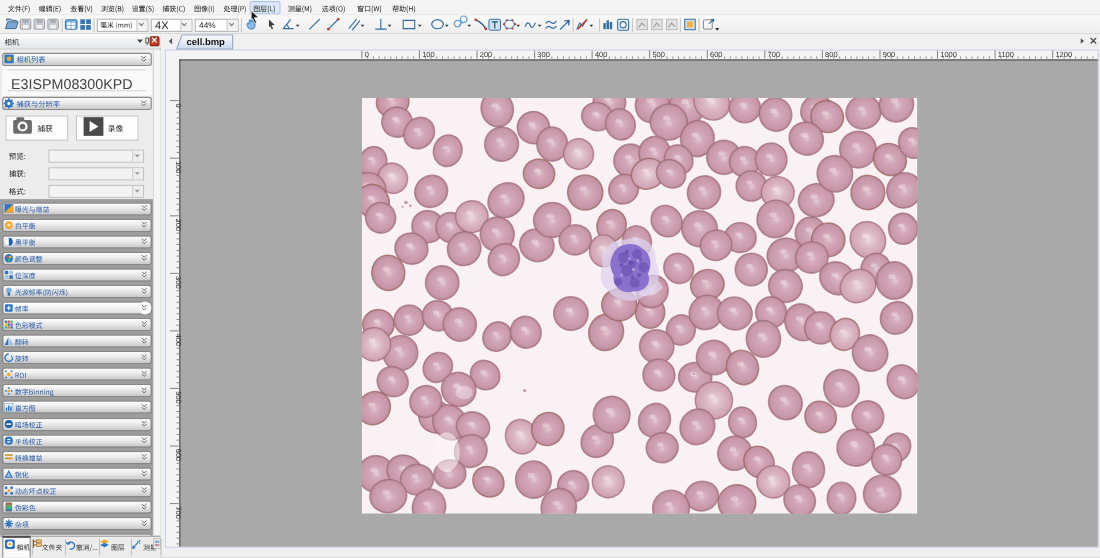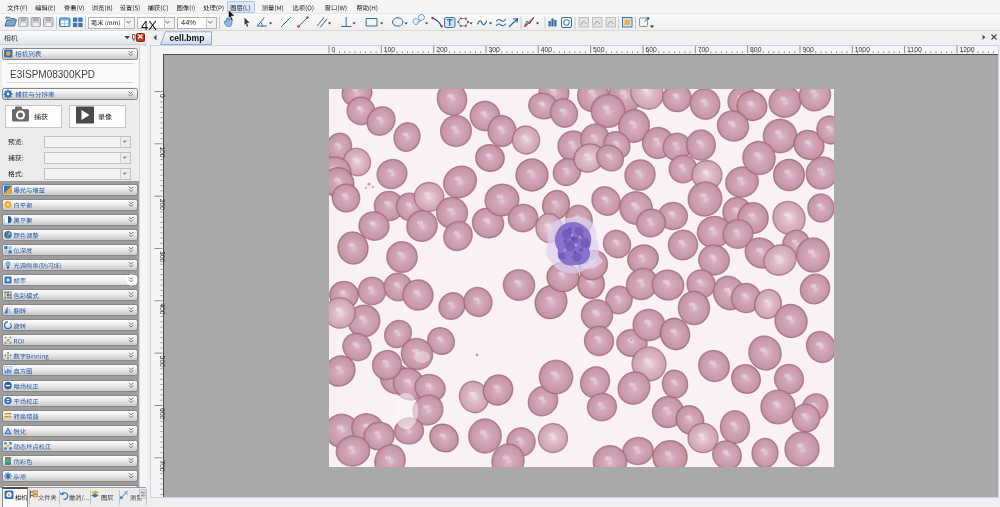--- a/index.html
+++ b/index.html
@@ -8,31 +8,31 @@
 <body>
 <div class="abs" style="left:0;top:0;width:1000px;height:14px;background:#f4f4f4;border-bottom:1px solid #e8e8e8"></div>
 <div class="abs" style="left:227px;top:1px;width:28px;height:12px;background:#dce9fb;border:1px solid #aac6ec;border-radius:1.5px"></div>
 <div class="abs" style="left:0;top:14px;width:1000px;height:17px;background:linear-gradient(#fafafa,#eeeeee);border-bottom:1px solid #d9d9d9"></div>
 <div class="abs" style="left:88px;top:16.5px;width:47px;height:12.5px;background:#fff;border:1px solid #b3b3b3"></div>
 <div class="abs" style="left:124px;top:17.5px;width:10px;height:10.5px;background:#f2f2f2;border-left:1px solid #c9c9c9"></div>
 <div class="abs" style="left:137px;top:16.5px;width:38px;height:12.5px;background:#fff;border:1px solid #b3b3b3"></div>
 <div class="abs" style="left:164px;top:17.5px;width:10px;height:10.5px;background:#f2f2f2;border-left:1px solid #c9c9c9"></div>
 <div class="abs" style="left:177px;top:16.5px;width:40px;height:12.5px;background:#fff;border:1px solid #b3b3b3"></div>
 <div class="abs" style="left:206px;top:17.5px;width:10px;height:10.5px;background:#f2f2f2;border-left:1px solid #c9c9c9"></div>
-<div class="abs" style="left:141px;top:18px;font-size:13px;color:#222">4X</div>
+<div class="abs" style="left:141px;top:18px;font-size:10px;color:#222">4X</div>
 <div class="abs" style="left:181px;top:18px;font-size:7.5px;color:#222">44%</div>
 <div class="abs" style="left:0;top:31px;width:146px;height:476px;background:#ececec;border-right:1px solid #b9b9b9"></div>
 <div class="abs" style="left:0;top:31px;width:146px;height:14px;background:linear-gradient(#fdfdfd,#e2e5ea);border-bottom:1px solid #cdd2d9"></div>
 <div class="abs" style="left:136px;top:32.5px;width:8.5px;height:9px;background:#c9381f;border:1px solid #8d2012;border-radius:1.5px"></div>
 <div class="abs" style="left:139px;top:46px;width:7px;height:441px;background:#f5f5f5;border-left:1px solid #d8d8d8"></div>
 <div class="abs" style="left:2px;top:47.5px;width:136px;height:12px;background:linear-gradient(#fdfdfd,#ededed 40%,#c9c9c9);border:1px solid #878787;border-radius:2.5px"></div>
 <div class="abs" style="left:2px;top:60px;width:136px;height:27px;background:#fafafa"></div>
 <div class="abs" style="left:7px;top:63px;width:126px;height:1px;background:#d4d4d4"></div>
 <div class="abs" style="left:7px;top:81.5px;width:126px;height:1px;background:#d4d4d4"></div>
-<div class="abs" style="left:10px;top:68.5px;font-size:10px;color:#444">E3ISPM08300KPD</div>
+<div class="abs" style="left:10px;top:68.5px;font-size:13px;color:#444">E3ISPM08300KPD</div>
 <div class="abs" style="left:2px;top:88px;width:136px;height:12px;background:linear-gradient(#fdfdfd,#ededed 40%,#c9c9c9);border:1px solid #878787;border-radius:2.5px"></div>
 <div class="abs" style="left:5px;top:104.5px;width:57px;height:23.5px;background:#fdfdfd;border:1px solid #c6c6c6"></div>
 <div class="abs" style="left:69px;top:104.5px;width:57px;height:23.5px;background:#fdfdfd;border:1px solid #c6c6c6"></div>
 <div class="abs" style="left:44px;top:135.5px;width:87px;height:12px;background:#f3f3f3;border:1px solid #c2c2c2"></div>
 <div class="abs" style="left:120px;top:136.5px;width:10px;height:10px;background:#ededed;border-left:1px solid #d0d0d0"></div>
 <div class="abs" style="left:44px;top:151.5px;width:87px;height:12px;background:#f3f3f3;border:1px solid #c2c2c2"></div>
 <div class="abs" style="left:120px;top:152.5px;width:10px;height:10px;background:#ededed;border-left:1px solid #d0d0d0"></div>
 <div class="abs" style="left:44px;top:167.5px;width:87px;height:12px;background:#f3f3f3;border:1px solid #c2c2c2"></div>
 <div class="abs" style="left:120px;top:168.5px;width:10px;height:10px;background:#ededed;border-left:1px solid #d0d0d0"></div>
 <div class="abs" style="left:0;top:181px;width:139px;height:306px;background:#9d9d9d"></div>

